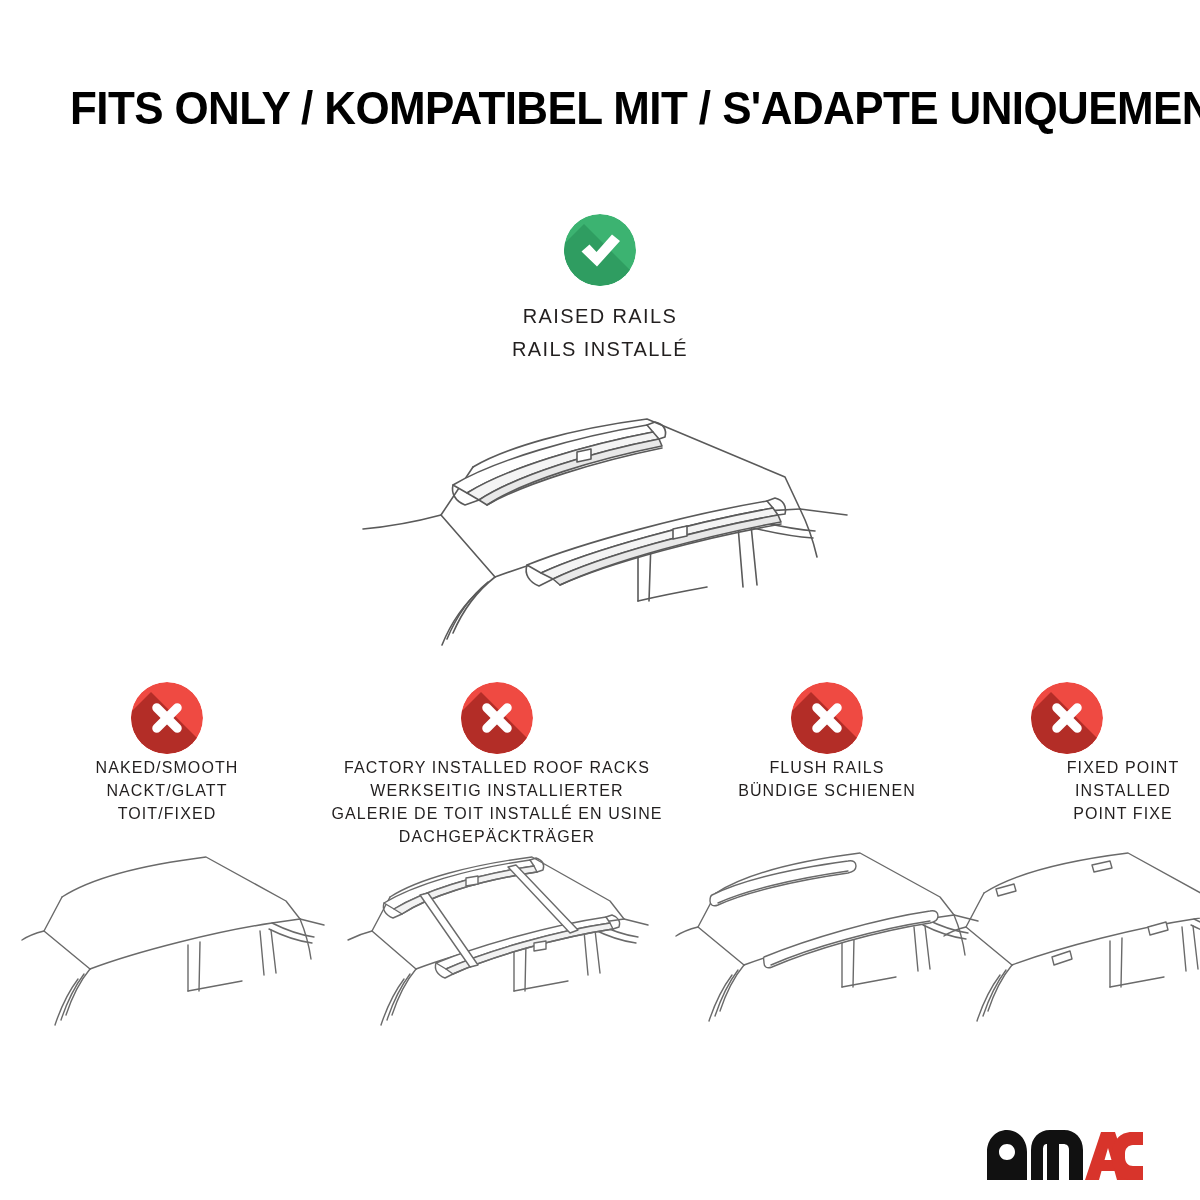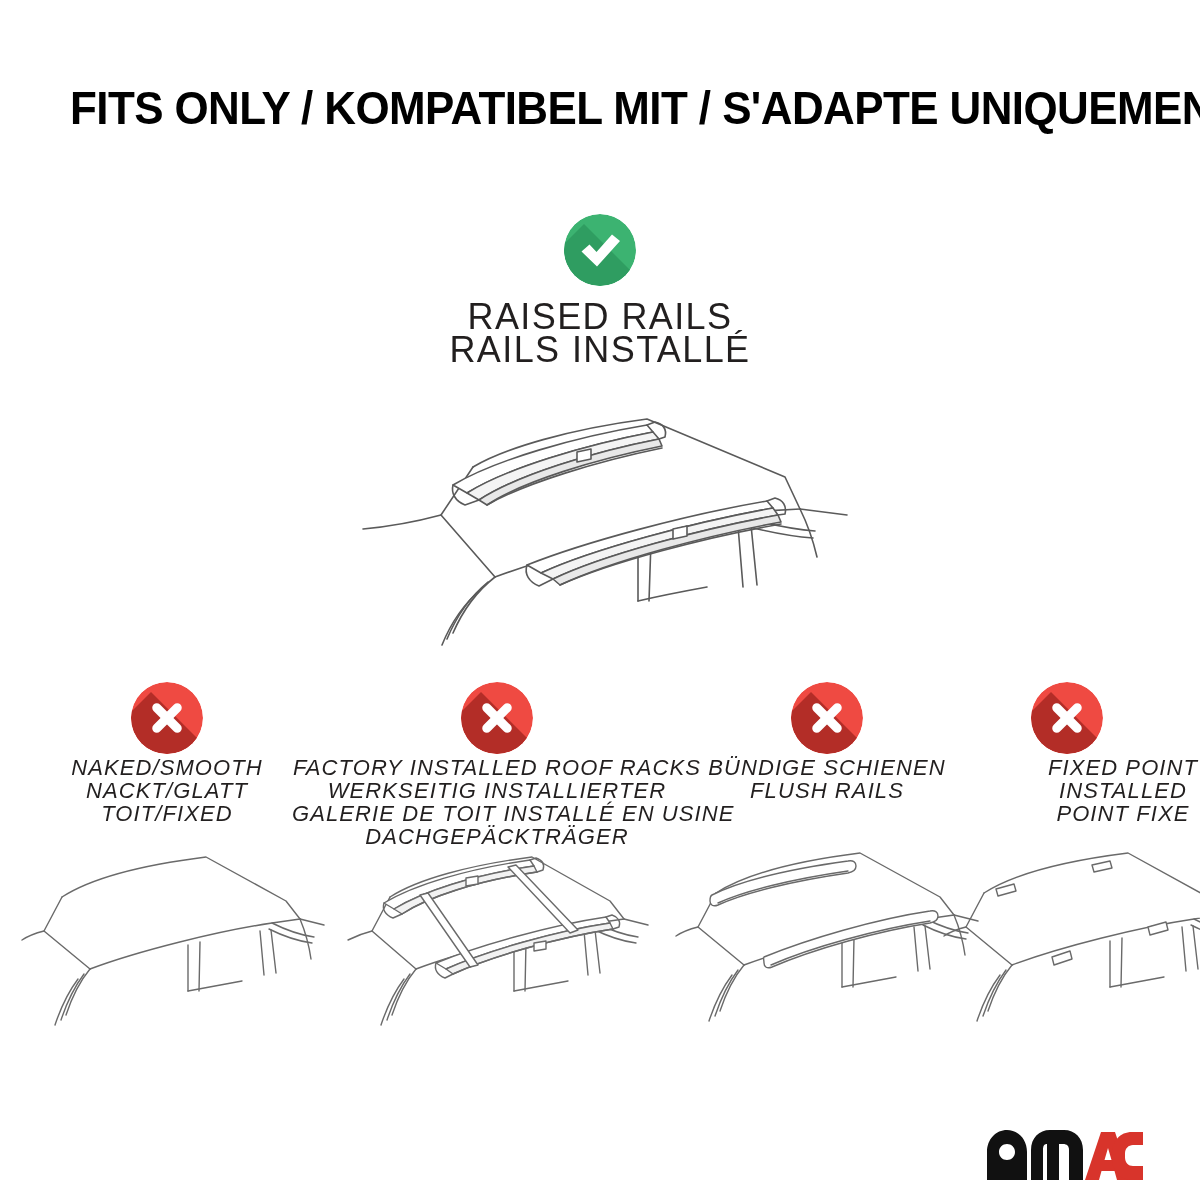--- a/index.html
+++ b/index.html
@@ -91,29 +91,28 @@
     text-align: center;
     color: #221f1f;
     font-family: "Liberation Sans", sans-serif;
     font-weight: normal;
     letter-spacing: 1.1px;
   }
   #caption-ok {
     left: 300px;
     top: 300px;
     width: 600px;
-    font-size: 36px;
+    font-size: 20px;
     line-height: 33px;
     letter-spacing: 1.4px;
   }
   .caption-no {
-    font-size: 22px;
+    font-size: 16px;
     line-height: 23px;
     top: 756px;
-    font-style: italic;
   }
   .caption-line { display: block; white-space: nowrap; }
 
   
   .illo { position: absolute; }
   .illo svg { display: block; }
 
   #illo-main { left: 355px; top: 405px; width: 500px; height: 265px; }
   .illo-small { width: 310px; height: 200px; top: 845px; }
 
@@ -305,22 +304,22 @@
       <i style="background:#b32d27"></i>
     </div>
     <svg viewBox="0 0 72 72">
       <g transform="rotate(45 36 36)">
         <rect x="31.5" y="17" width="9" height="38" rx="4.5" fill="#ffffff"></rect>
         <rect x="17" y="31.5" width="38" height="9" rx="4.5" fill="#ffffff"></rect>
       </g>
     </svg>
   </div>
   <div class="caption caption-no" style="left:692px; width:270px">
+    <span class="caption-line">FLUSH RAILS</span>
     <span class="caption-line">BÜNDIGE SCHIENEN</span>
-    <span class="caption-line">FLUSH RAILS</span>
   </div>
   <div class="illo illo-small" style="left:672px">
     <svg viewBox="0 0 310 200" xmlns="http://www.w3.org/2000/svg">
       <g fill="none" stroke="#6a6a6a" stroke-width="1.4" stroke-linecap="round" stroke-linejoin="round">
         <path d="M44 48 C 72 30, 124 16, 188 8 L 268 52 L 282 70"></path>
         <path d="M44 48 L 26 82 L 72 120"></path>
         <path d="M72 120 C 120 102, 200 82, 254 74 L 282 70"></path>
         <path d="M26 82 C 18 84, 10 87, 4 91"></path>
         <path d="M72 120 C 62 132, 54 148, 48 166"></path>
         <path d="M66 125 C 57 137, 49 153, 43 171"></path>

